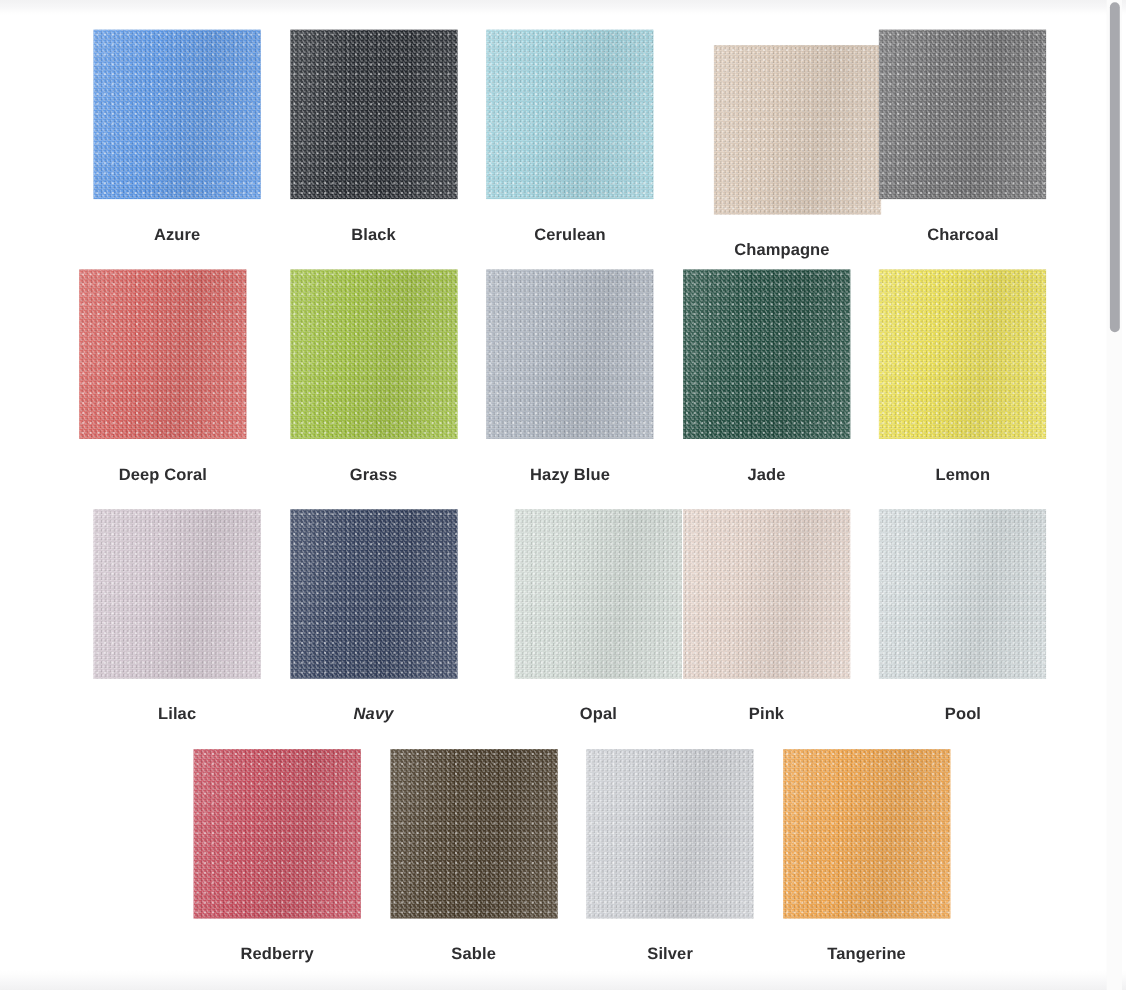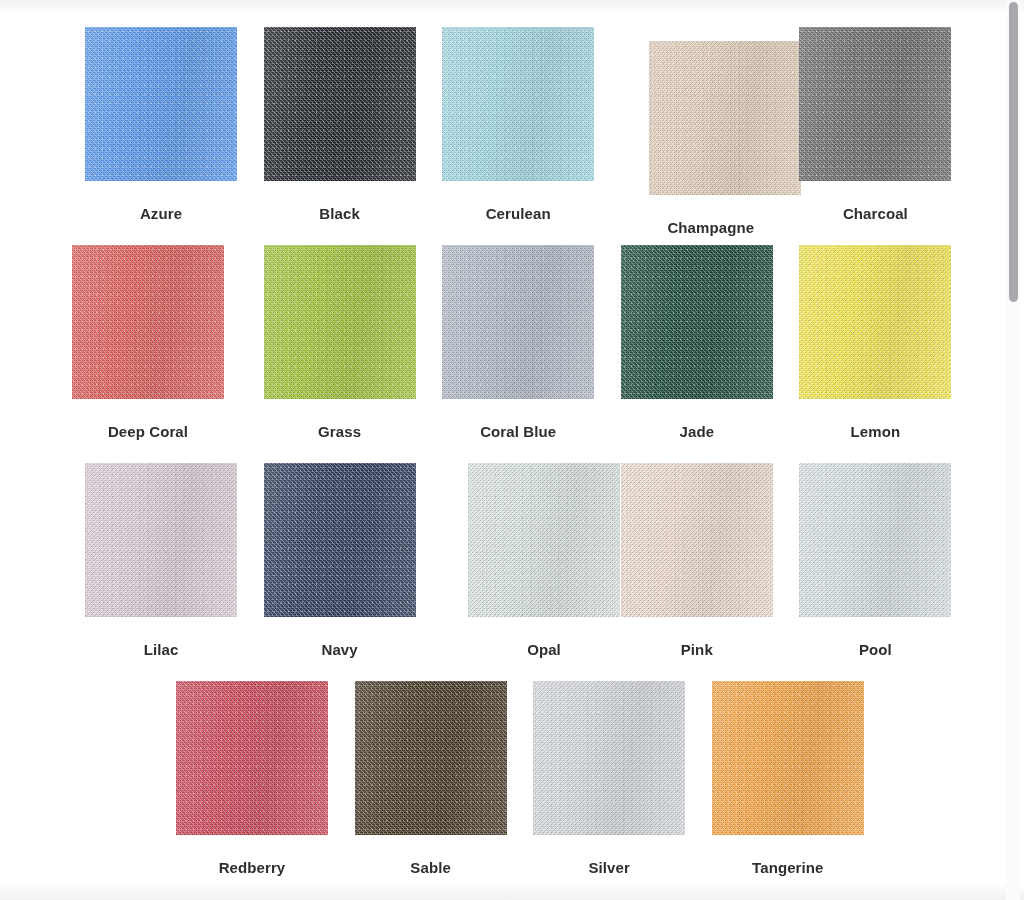--- a/index.html
+++ b/index.html
@@ -185,21 +185,21 @@
           <div class="sheen"></div>
         </div>
         <div class="swatch-label">Grass</div>
       </div>
       <div class="swatch-cell" style="left: 442.2px; top: 245px;">
         <div class="swatch-tile" style="background-color: rgb(179, 188, 200);">
           <div class="weave"></div>
           <div class="speckle"></div>
           <div class="sheen"></div>
         </div>
-        <div class="swatch-label">Coral Blue</div>
+        <div class="swatch-label">Hazy Blue</div>
       </div>
       <div class="swatch-cell" style="left: 620.8px; top: 245px;">
         <div class="swatch-tile" style="background-color: rgb(31, 77, 63);">
           <div class="weave"></div>
           <div class="speckle"></div>
           <div class="sheen"></div>
         </div>
         <div class="swatch-label">Jade</div>
       </div>
       <div class="swatch-cell" style="left: 799.4px; top: 245px;">
@@ -211,21 +211,21 @@
         <div class="swatch-label">Lemon</div>
       </div>
       <div class="swatch-cell" style="left: 85px; top: 463px;">
         <div class="swatch-tile" style="background-color: rgb(221, 208, 218);">
           <div class="weave"></div>
           <div class="speckle"></div>
           <div class="sheen"></div>
         </div>
         <div class="swatch-label">Lilac</div>
       </div>
-      <div class="swatch-cell" style="left: 263.6px; top: 463px;">
+      <div class="swatch-cell" style="left: 263.6px; top: 463px; font-style: italic;">
         <div class="swatch-tile" style="background-color: rgb(51, 64, 95);">
           <div class="weave"></div>
           <div class="speckle"></div>
           <div class="sheen"></div>
         </div>
         <div class="swatch-label">Navy</div>
       </div>
       <div class="swatch-cell" style="left: 468px; top: 463px;">
         <div class="swatch-tile" style="background-color: rgb(221, 231, 225);">
           <div class="weave"></div>

